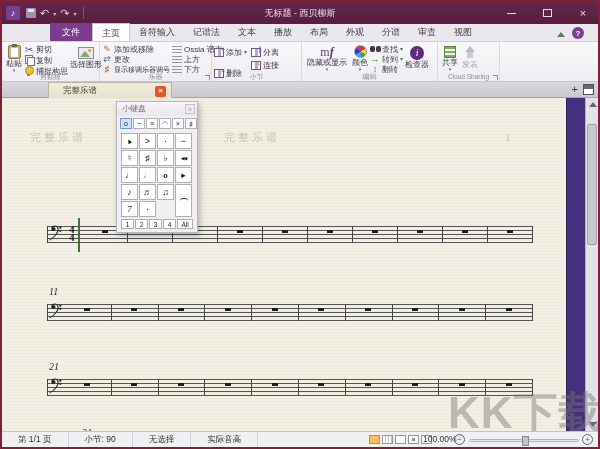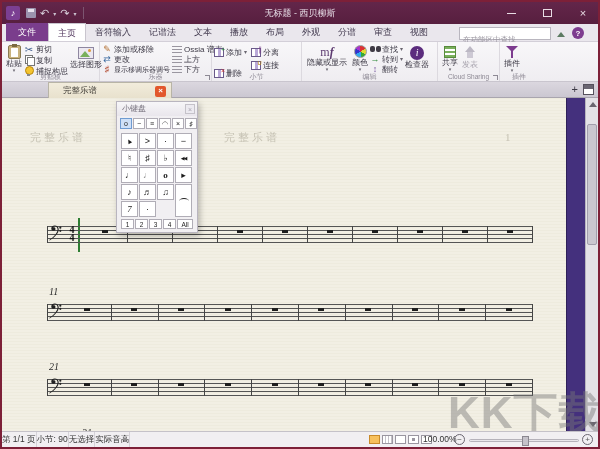--- a/index.html
+++ b/index.html
@@ -14,21 +14,21 @@
   .floppy { width:10px; height:10px; background:#9b93ad; border-radius:1px; position:relative; }
   .floppy::before { content:""; position:absolute; left:2px; top:1px; width:6px; height:3px; background:#e7e2ec; }
   .dd-sm { font-size:6px; color:#cbc2cf; }
   .wtitle { position:absolute; left:0; right:0; text-align:center; color:#e8dfe8; font-size:9px; pointer-events:none; }
   .wctrl { position:absolute; right:4px; top:0; height:22px; display:flex; align-items:center; gap:14px; }
   .wc { width:22px; height:16px; display:flex; align-items:center; justify-content:center; color:#e8dce4; font-size:11px; }
   .wc .bar { width:9px; height:1px; background:#e8dce4; }
   .wc .box { width:9px; height:8px; border:1px solid #e8dce4; }
 
   
-  .tabrow { position:absolute; left:0; top:22px; width:596px; height:18px; background:#eae7ed; display:flex; align-items:flex-end; border-bottom:1px solid #d3cfd8; }
+  .tabrow { position:absolute; left:0; top:22px; width:596px; height:18px; background:#eae7ed; display:flex; align-items:flex-end; border-bottom:1px solid #d3cfd8;padding-left:44px; }
   .tab { padding:0 9px; height:18px; line-height:18px; font-size:9px; color:#433b50; white-space:nowrap; }
   .tab.active { background:#fff; border:1px solid #c9c5ce; border-bottom:none; color:#50355c; }
   .filetab { background:#7a3d8c; color:#fff; margin-left:4px; padding:0 12px; }
   .rsearch { position:absolute; right:47px; top:3px; width:92px; height:13px; background:#fff; border:1px solid #b9b6bf; }
   .rsearch input { width:100%; height:100%; border:none; outline:none; font-size:7.5px; color:#555; padding:0 3px; font-family:"Liberation Sans", sans-serif; background:transparent; }
   .rsearch input::placeholder { color:#9a96a0; }
   .collapse-tri { position:absolute; right:33px; top:8px; width:0; height:0; border-left:4px solid transparent; border-right:4px solid transparent; border-bottom:5px solid #5c7a62; }
   .helpbtn { position:absolute; right:14px; top:3px; width:12px; height:12px; border-radius:50%; background:#7d3c8f; color:#fff; font-size:8px; font-weight:bold; display:flex; align-items:center; justify-content:center; }
 
   
@@ -132,21 +132,21 @@
   [data-name="keypad-pointer-button"] span { display:inline-block; transform:rotate(-30deg) scale(0.8); }
   [data-name="keypad-half-note-button"] { color:#8a8a8a; }
   [data-name="keypad-grace-note-button"] { font-size:5px; letter-spacing:-1px; }
   [data-name="keypad-whole-note-button"] { font-family:"Liberation Serif", serif; font-weight:bold; }
   [data-name="keypad-rest-button"] { font-family:"Liberation Serif", serif; font-style:italic; }
   .arc { width:10px; height:6px; border-top:1.5px solid #222; border-radius:50% 50% 0 0; }
   .kp-page { position:absolute; height:10px; background:#fff; border:1px solid #b0adb6; font-size:6.5px; color:#222; display:flex; align-items:center; justify-content:center; }
 
   
   .statusbar { position:absolute; left:0; top:429px; width:596px; height:16px; background:#f1eff2; border-top:1px solid #c5c2c9; font-size:8.5px; color:#333; }
-  .stcell { float:left; height:15px; line-height:15px; padding:0 0; border-right:1px solid #d5d2d8; white-space:nowrap; }
+  .stcell { float:left; height:15px; line-height:15px; padding:0 16px; border-right:1px solid #d5d2d8; white-space:nowrap; }
   .vics { position:absolute; left:367px; top:3px; display:flex; gap:2px; }
   .vic { width:11px; height:9px; border:1px solid #9a96a0; background:#fff; }
   .vic.active { background:#f7c05c; border-color:#c98a2a; }
   .vic.lines { background:repeating-linear-gradient(90deg,#fff 0 2px,#c5c2c9 2px 3px); }
   .vic.dot { background:radial-gradient(circle at 50% 50%, #9a96a0 0 1.5px, #fff 1.5px); }
   .zoomtxt { position:absolute; left:421px; top:0; line-height:15px; }
   .zbtn { position:absolute; top:2px; width:11px; height:11px; border:1px solid #6a6670; border-radius:50%; color:#555; font-size:8px; display:flex; align-items:center; justify-content:center; line-height:1; }
   .zminus { left:452px; } .zplus { left:580px; }
   .ztrack { position:absolute; left:467px; top:7px; width:110px; height:3px; background:#e8e6ea; border:1px solid #b5b2ba; border-radius:2px; }
   .zthumb { position:absolute; left:519px; top:3px; width:7px; height:10px; background:#c5c2ca; border:1px solid #8a8790; }
@@ -189,23 +189,20 @@
         <div class="tab" data-name="ribbon-tab-1">音符输入</div>
         <div class="tab" data-name="ribbon-tab-2">记谱法</div>
         <div class="tab" data-name="ribbon-tab-3">文本</div>
         <div class="tab" data-name="ribbon-tab-4">播放</div>
         <div class="tab" data-name="ribbon-tab-5">布局</div>
         <div class="tab" data-name="ribbon-tab-6">外观</div>
         <div class="tab" data-name="ribbon-tab-7">分谱</div>
         <div class="tab" data-name="ribbon-tab-8">审查</div>
         <div class="tab" data-name="ribbon-tab-9">视图</div>
       </div>
-    <span class="rsearch" data-name="ribbon-search">
-      <input data-name="ribbon-search-input" placeholder="在功能区中查找" style="">
-    </span>
     <span class="collapse-tri" data-name="collapse-ribbon-icon"></span>
     <span class="helpbtn" data-name="help-button">?</span>
   </div>
 
   <div class="ribbon" data-name="ribbon">
 
     <div class="rgroup" style="width:98px;" data-name="ribbon-group-clipboard">
       <div class="bigbtn" data-name="paste-button">
         <span class="icobox">
             <span class="i-clipboard" data-name="clipboard-icon"></span>
@@ -375,30 +372,20 @@
       <div class="bigbtn disabled" data-name="publish-button">
         <span class="icobox">
             <span class="publish-icon" data-name="publish-arrow-icon"></span>
           </span>
         <span class="blabel">发表</span>
       </div>
       <div class="glabel" style="font-size:6.5px;" data-name="group-label">Cloud Sharing</div>
       <span class="launcher" data-name="dialog-launcher-icon"></span>
     </div>
 
-    <div class="rgroup" style="width:38px; border-right:none;" data-name="ribbon-group-plugins">
-      <div class="bigbtn" data-name="plugins-button">
-        <span class="icobox">
-            <span class="funnel purple" data-name="plugin-icon"></span>
-          </span>
-        <span class="blabel">插件</span>
-        <span class="dd" data-name="chevron-down-icon">▾</span>
-      </div>
-      <div class="glabel" data-name="group-label">插件</div>
-    </div>
 
   </div>
 
   <div class="doctabs" data-name="document-tab-bar">
     <div class="doctab" data-name="document-tab-full-score">
       <span class="dlabel" data-name="document-tab-label">完整乐谱</span>
       <span class="dclose" data-name="document-tab-close-icon">×</span>
     </div>
     <div class="dt-right">
       <span class="dt-plus" data-name="new-tab-button">+</span>

